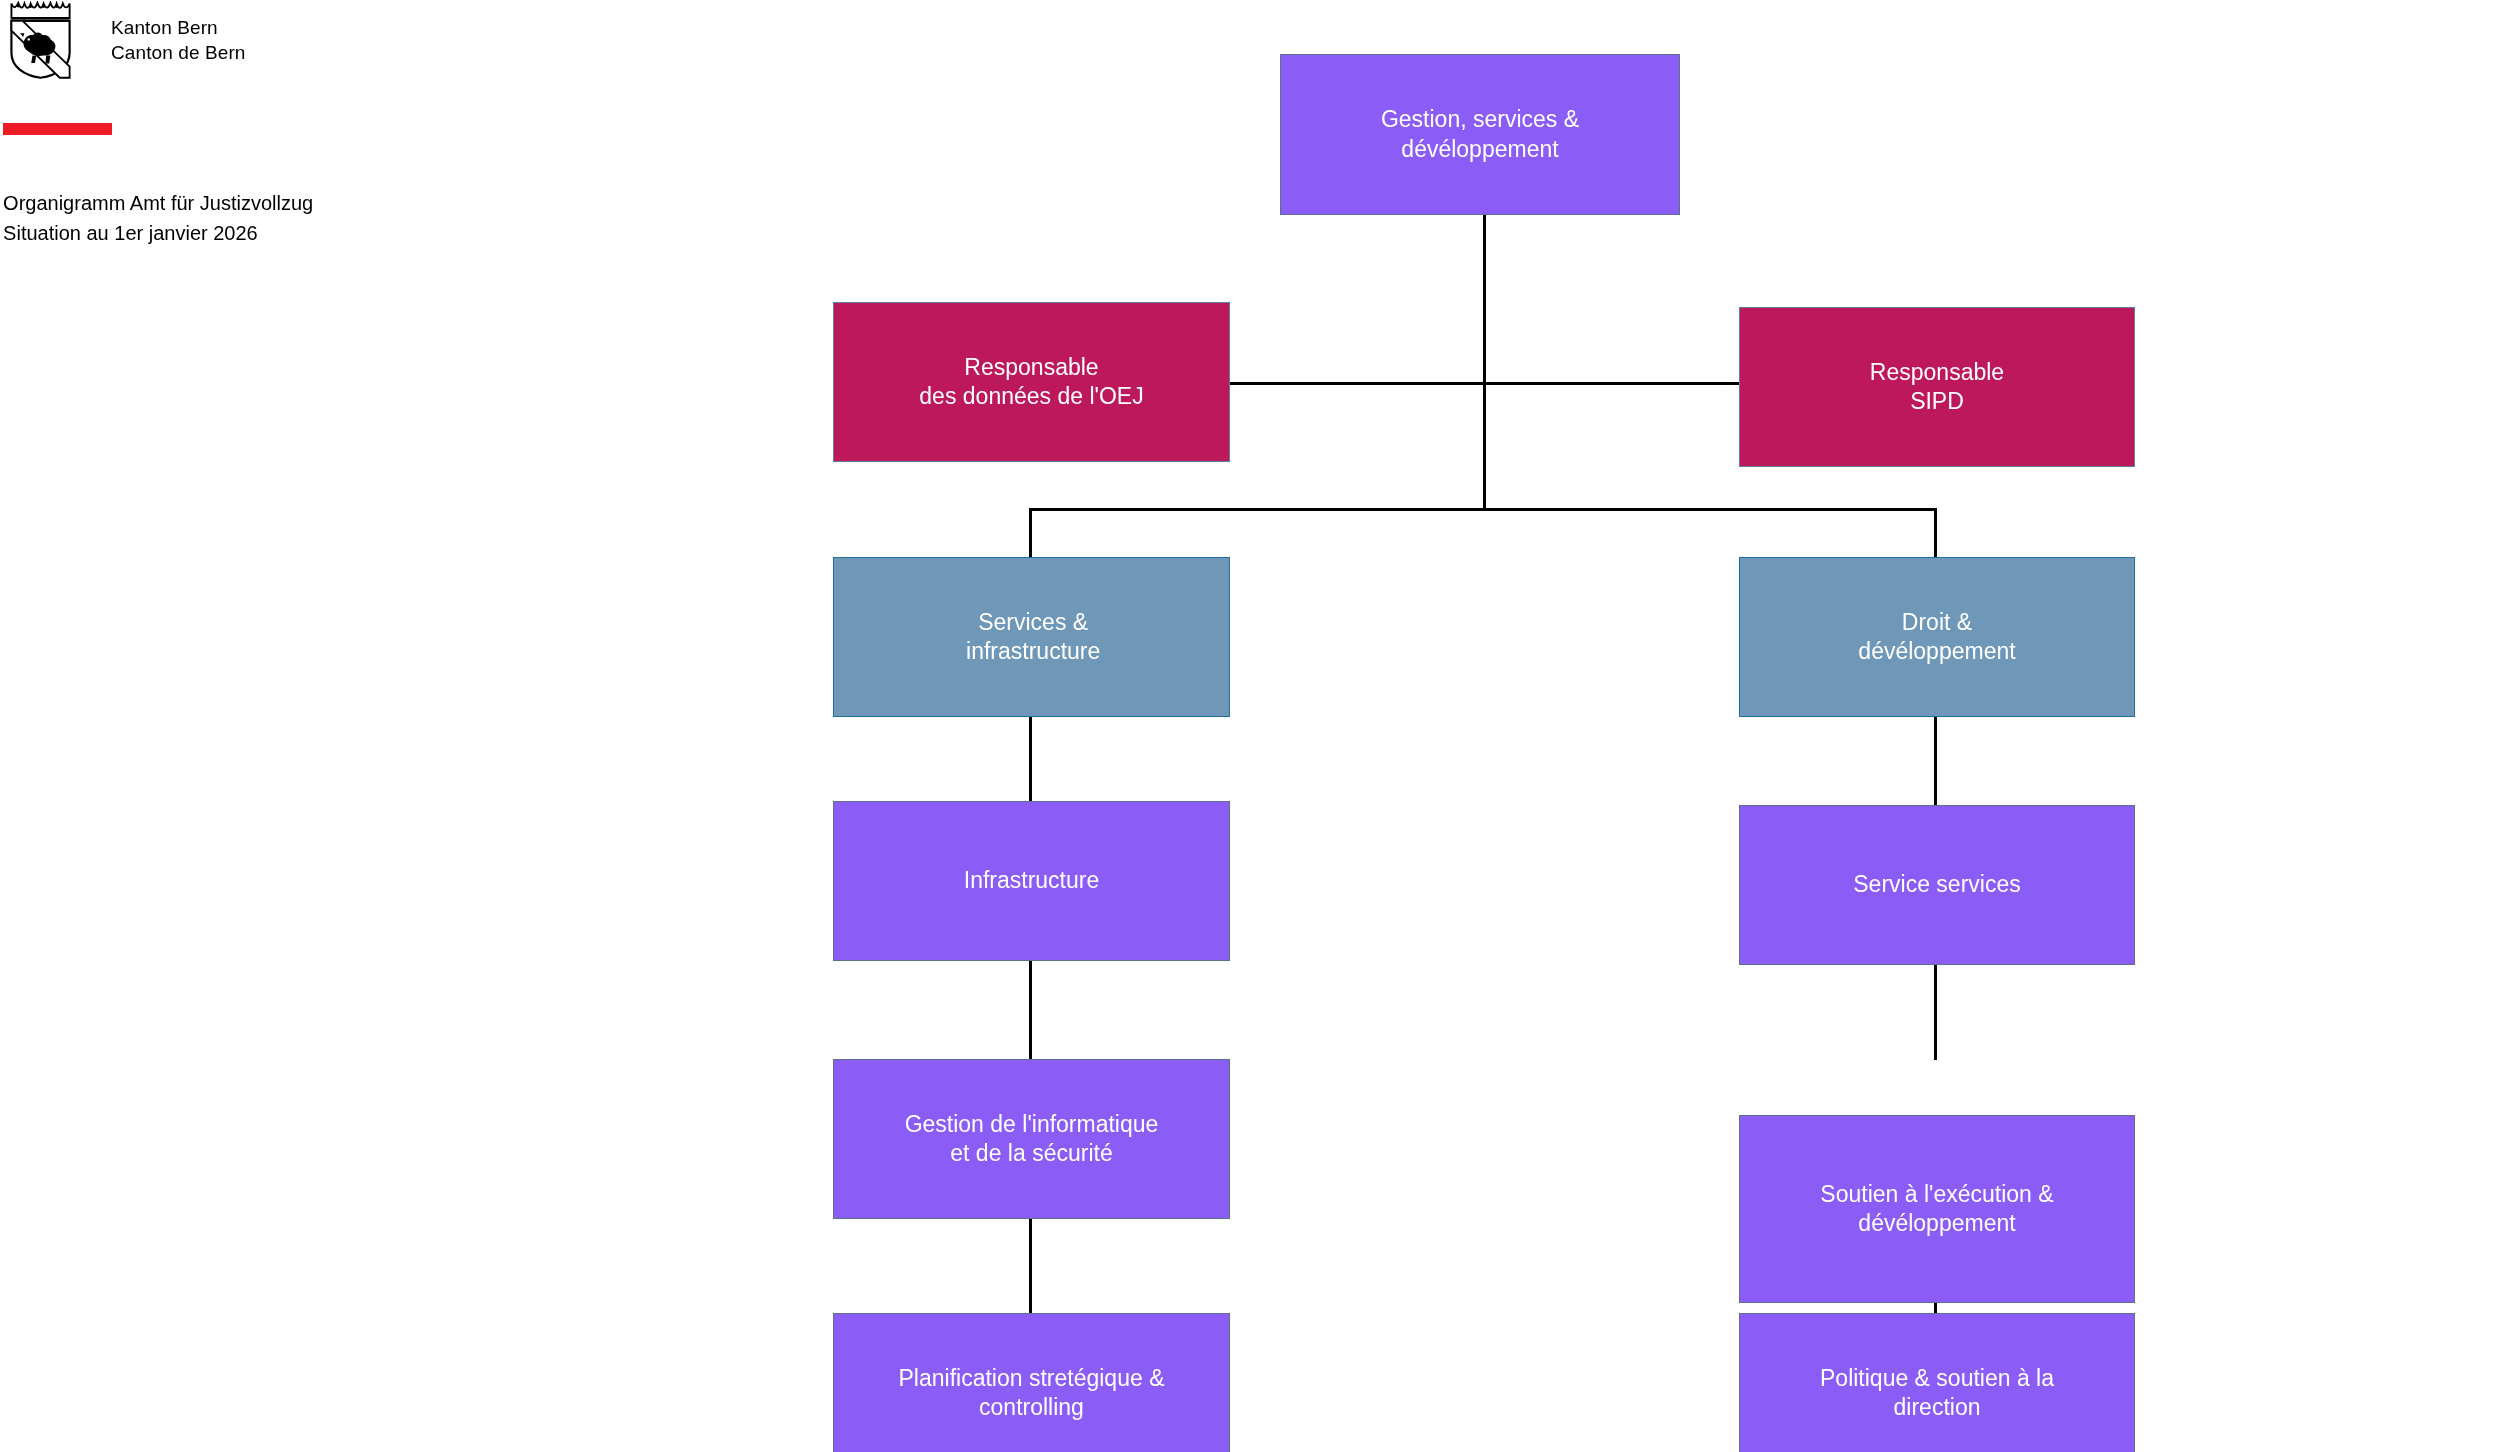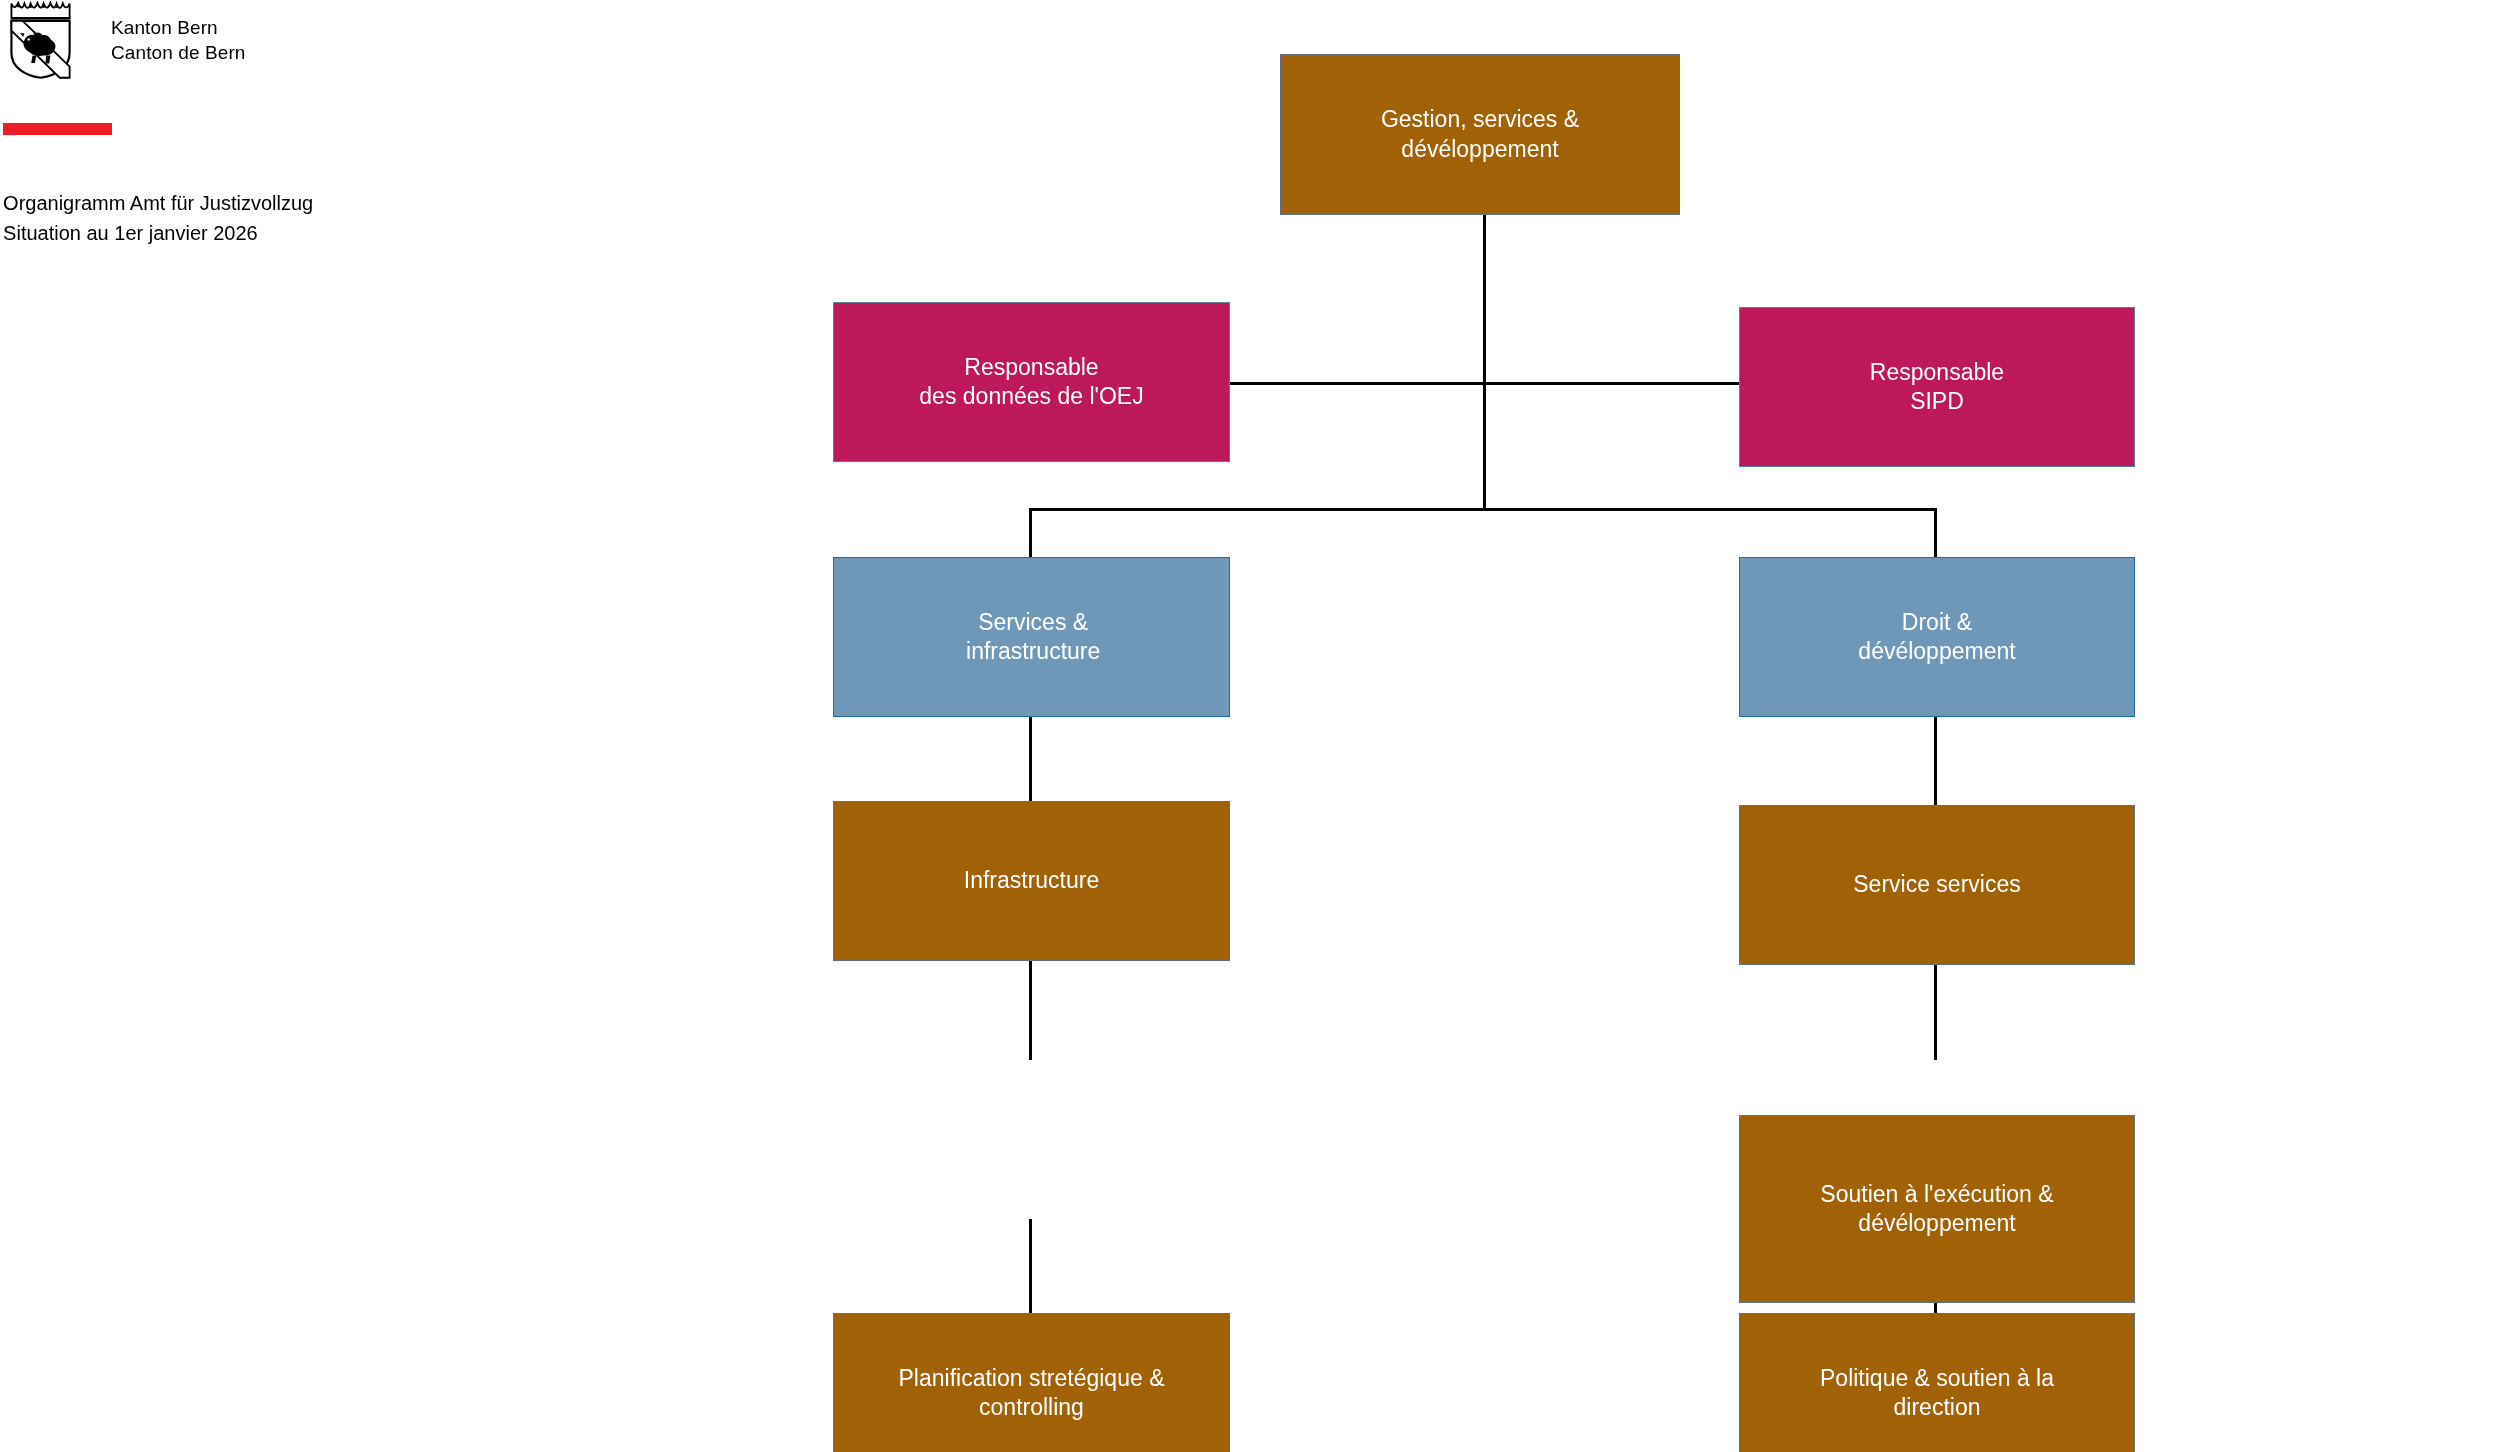--- a/index.html
+++ b/index.html
@@ -88,21 +88,21 @@
     align-items: center;
     justify-content: center;
     text-align: center;
     color: #ffffff;
     font-size: 23px;
     line-height: 1.27;
     padding: 3.7px 8.7px;
     white-space: pre-line;
     z-index: 4;
   }
-  .node.tone-dark   { background: #a16207; border: 0.6px solid #5d7186; }
+  .node.tone-dark   { background: #8b5cf6; border: 0.6px solid #5d7186; }
   .node.tone-light  { background: #be185d; border: 0.6px solid #5b7f9c; }
   .node.tone-medium { background: #6f97b7; border: 0.6px solid #1f6f9e; }
 </style>
 </head>
 <body>
 
 <div id="canvas">
 
   <div class="brand">
 
@@ -178,20 +178,22 @@
   <div class="node tone-medium" style="left:833px; top:557px; width:397px; height:160px;padding-left:12px;">Services &amp;
 infrastructure</div>
 
   <div class="node tone-medium" style="left:1739px; top:557px; width:396px; height:160px;">Droit &amp;
 dévéloppement</div>
 
   <div class="node tone-dark" style="left:833px; top:801px; width:397px; height:160px;">Infrastructure</div>
 
   <div class="node tone-dark" style="left:1739px; top:805px; width:396px; height:160px;">Service services</div>
 
+  <div class="node tone-dark" style="left:833px; top:1059px; width:397px; height:160px;">Gestion de l'informatique
+et de la sécurité</div>
 
   <div class="node tone-dark" style="left:1739px; top:1115px; width:396px; height:188px;">Soutien à l'exécution &amp;
 dévéloppement</div>
 
   <div class="node tone-dark" style="left:833px; top:1313px; width:397px; height:160px;">Planification stretégique &amp;
 controlling</div>
 
   <div class="node tone-dark" style="left:1739px; top:1313px; width:396px; height:160px;">Politique &amp; soutien à la
 direction</div>
 

